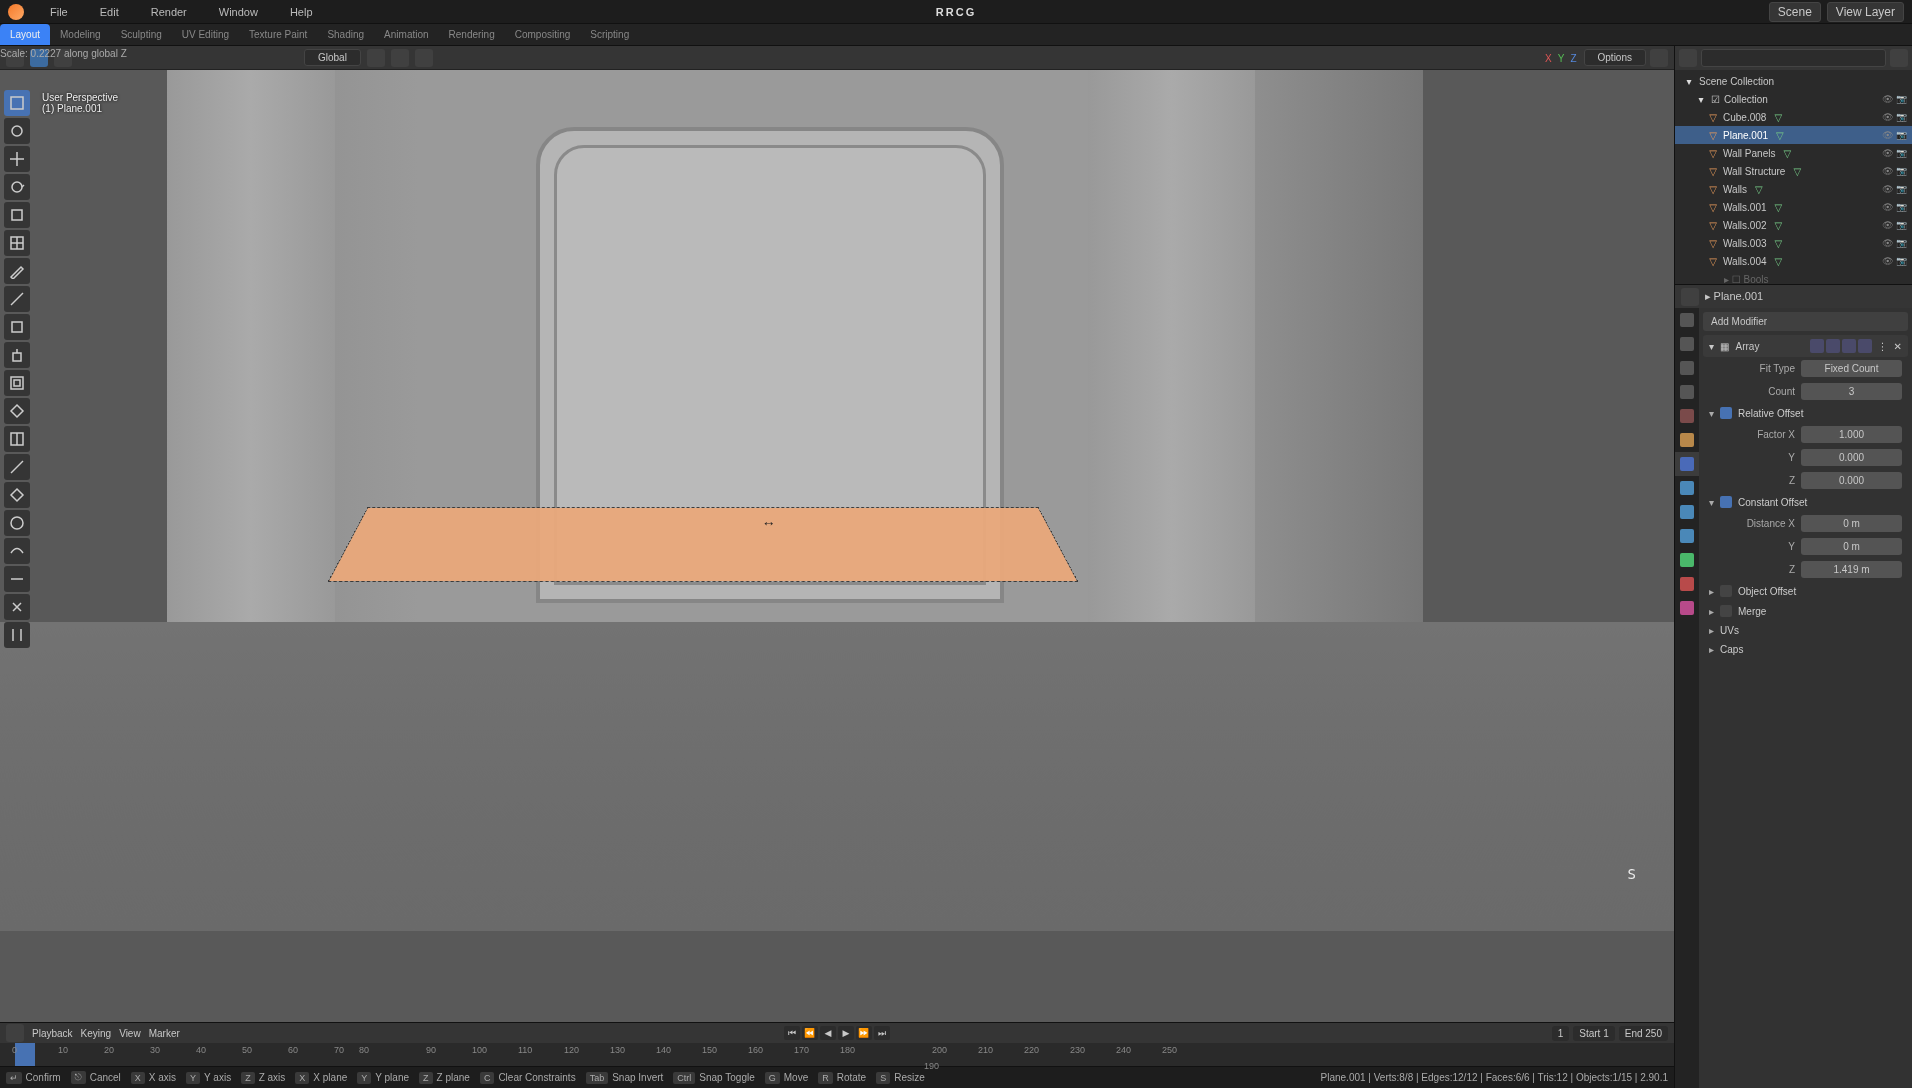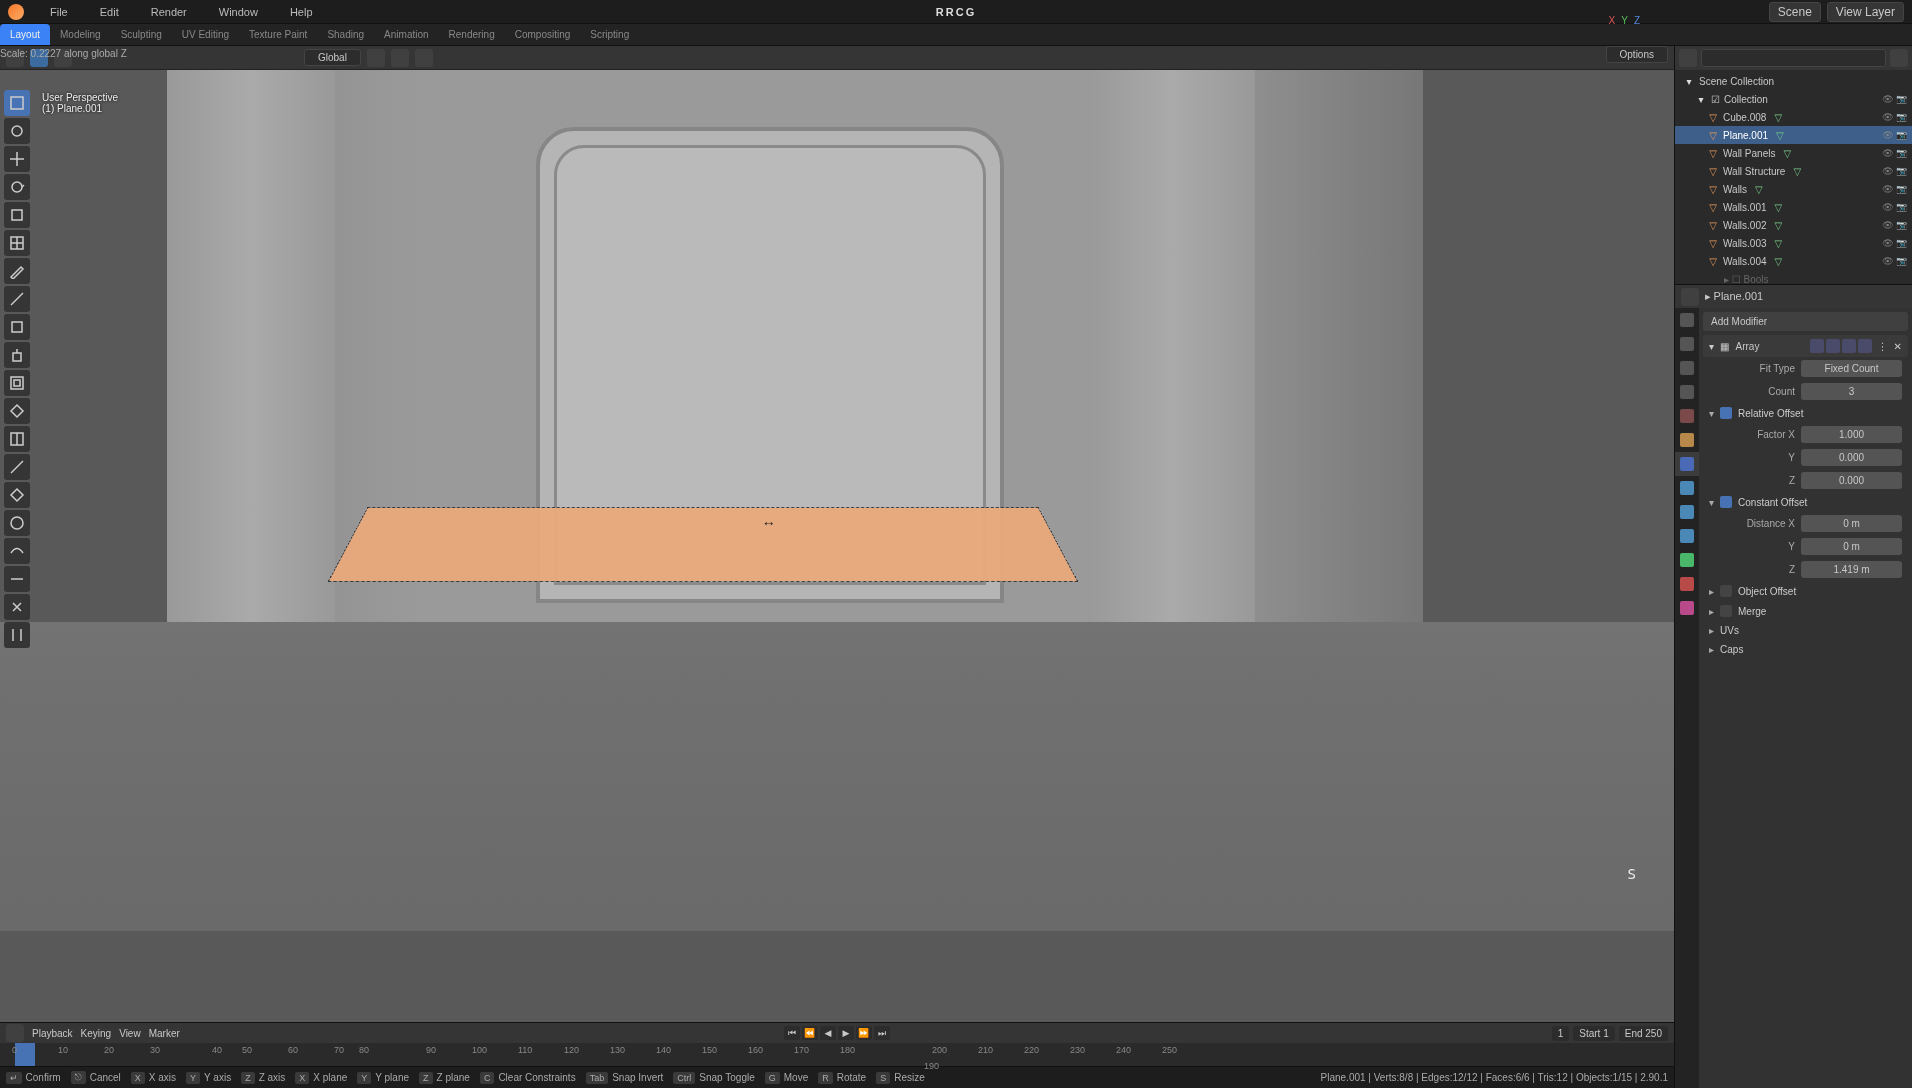--- a/index.html
+++ b/index.html
@@ -12,21 +12,21 @@
 .topbar .scene-field { background:#353535; border:1px solid #444; padding:2px 8px; border-radius:3px; font-size:12px; }
 .tabbar { height:22px; background:#232323; display:flex; align-items:stretch; border-bottom:1px solid #111; }
 .tabbar .tab { padding:0 10px; display:flex; align-items:center; color:#888; font-size:10px; cursor:pointer; }
 .tabbar .tab.active { background:#3b82f6; color:#eee; border-radius:4px 4px 0 0; }
 .main { display:flex; height:calc(100% - 24px - 22px); }
 .viewport-area { flex:1; display:flex; flex-direction:column; position:relative; }
 .viewport-header { height:24px; background:#353535; display:flex; align-items:center; padding:0 6px; gap:6px; border-bottom:1px solid #222; }
 .vh-select { background:#2c2c2c; border:1px solid #444; padding:2px 13px; border-radius:3px; font-size:10px; }
 .vh-icon { width:18px; height:18px; background:#404040; border-radius:3px; }
 .vh-icon.blue { background:#3c6ba0; }
-.vh-right { margin-left:auto; display:flex; gap:20px; align-items:flex-start;flex-direction:column; }
+.vh-right { margin-left:auto; display:flex; gap:4px; align-items:center; }
 .xyz span{ padding:0 3px; font-size:10px; }
 .xyz .x{color:#dd5555;} .xyz .y{color:#55bb55;} .xyz .z{color:#5588dd;}
 .status-line { position:absolute; top:0; left:0; height:16px; padding:2px 0; color:#aaa; font-size:10px; z-index:5; }
 .viewport { flex:1; background:#595959; position:relative; overflow:hidden; }
 .toolbar-left { position:absolute; left:4px; top:20px; width:26px; display:flex; flex-direction:column; gap:2px; z-index:10; }
 .tool { width:26px; height:26px; background:#353535; border-radius:3px; cursor:pointer; display:flex; align-items:center; justify-content:center; }
 .tool.active { background:#4772b3; }
 .tool svg { width:16px; height:16px; stroke:#ccc; fill:none; stroke-width:1.5; }
 .overlay-info { position:absolute; top:22px; left:42px; font-size:10px; color:#eee; text-shadow:0 0 3px #000; z-index:5; }
 .scene3d { position:absolute; inset:0; }
@@ -282,21 +282,21 @@
           <span class="fi"><span>End</span> <span>250</span></span>
         </div>
       </div>
       <div class="tl-track">
         <div class="tl-marker"></div>
         <div id="tl-ticks">
             <span class="tl-tick" style="left: 12px;">0</span>
             <span class="tl-tick" style="left: 58px;">10</span>
             <span class="tl-tick" style="left: 104px;">20</span>
             <span class="tl-tick" style="left: 150px;">30</span>
-            <span class="tl-tick" style="left: 212px;">40</span>
+            <span class="tl-tick" style="left: 196px;">40</span>
             <span class="tl-tick" style="left: 242px;">50</span>
             <span class="tl-tick" style="left: 288px;">60</span>
             <span class="tl-tick" style="left: 334px;">70</span>
             <span class="tl-tick" style="left: 359px;">80</span>
             <span class="tl-tick" style="left: 426px;">90</span>
             <span class="tl-tick" style="left: 472px;">100</span>
             <span class="tl-tick" style="left: 518px;">110</span>
             <span class="tl-tick" style="left: 564px;">120</span>
             <span class="tl-tick" style="left: 610px;">130</span>
             <span class="tl-tick" style="left: 656px;">140</span>

